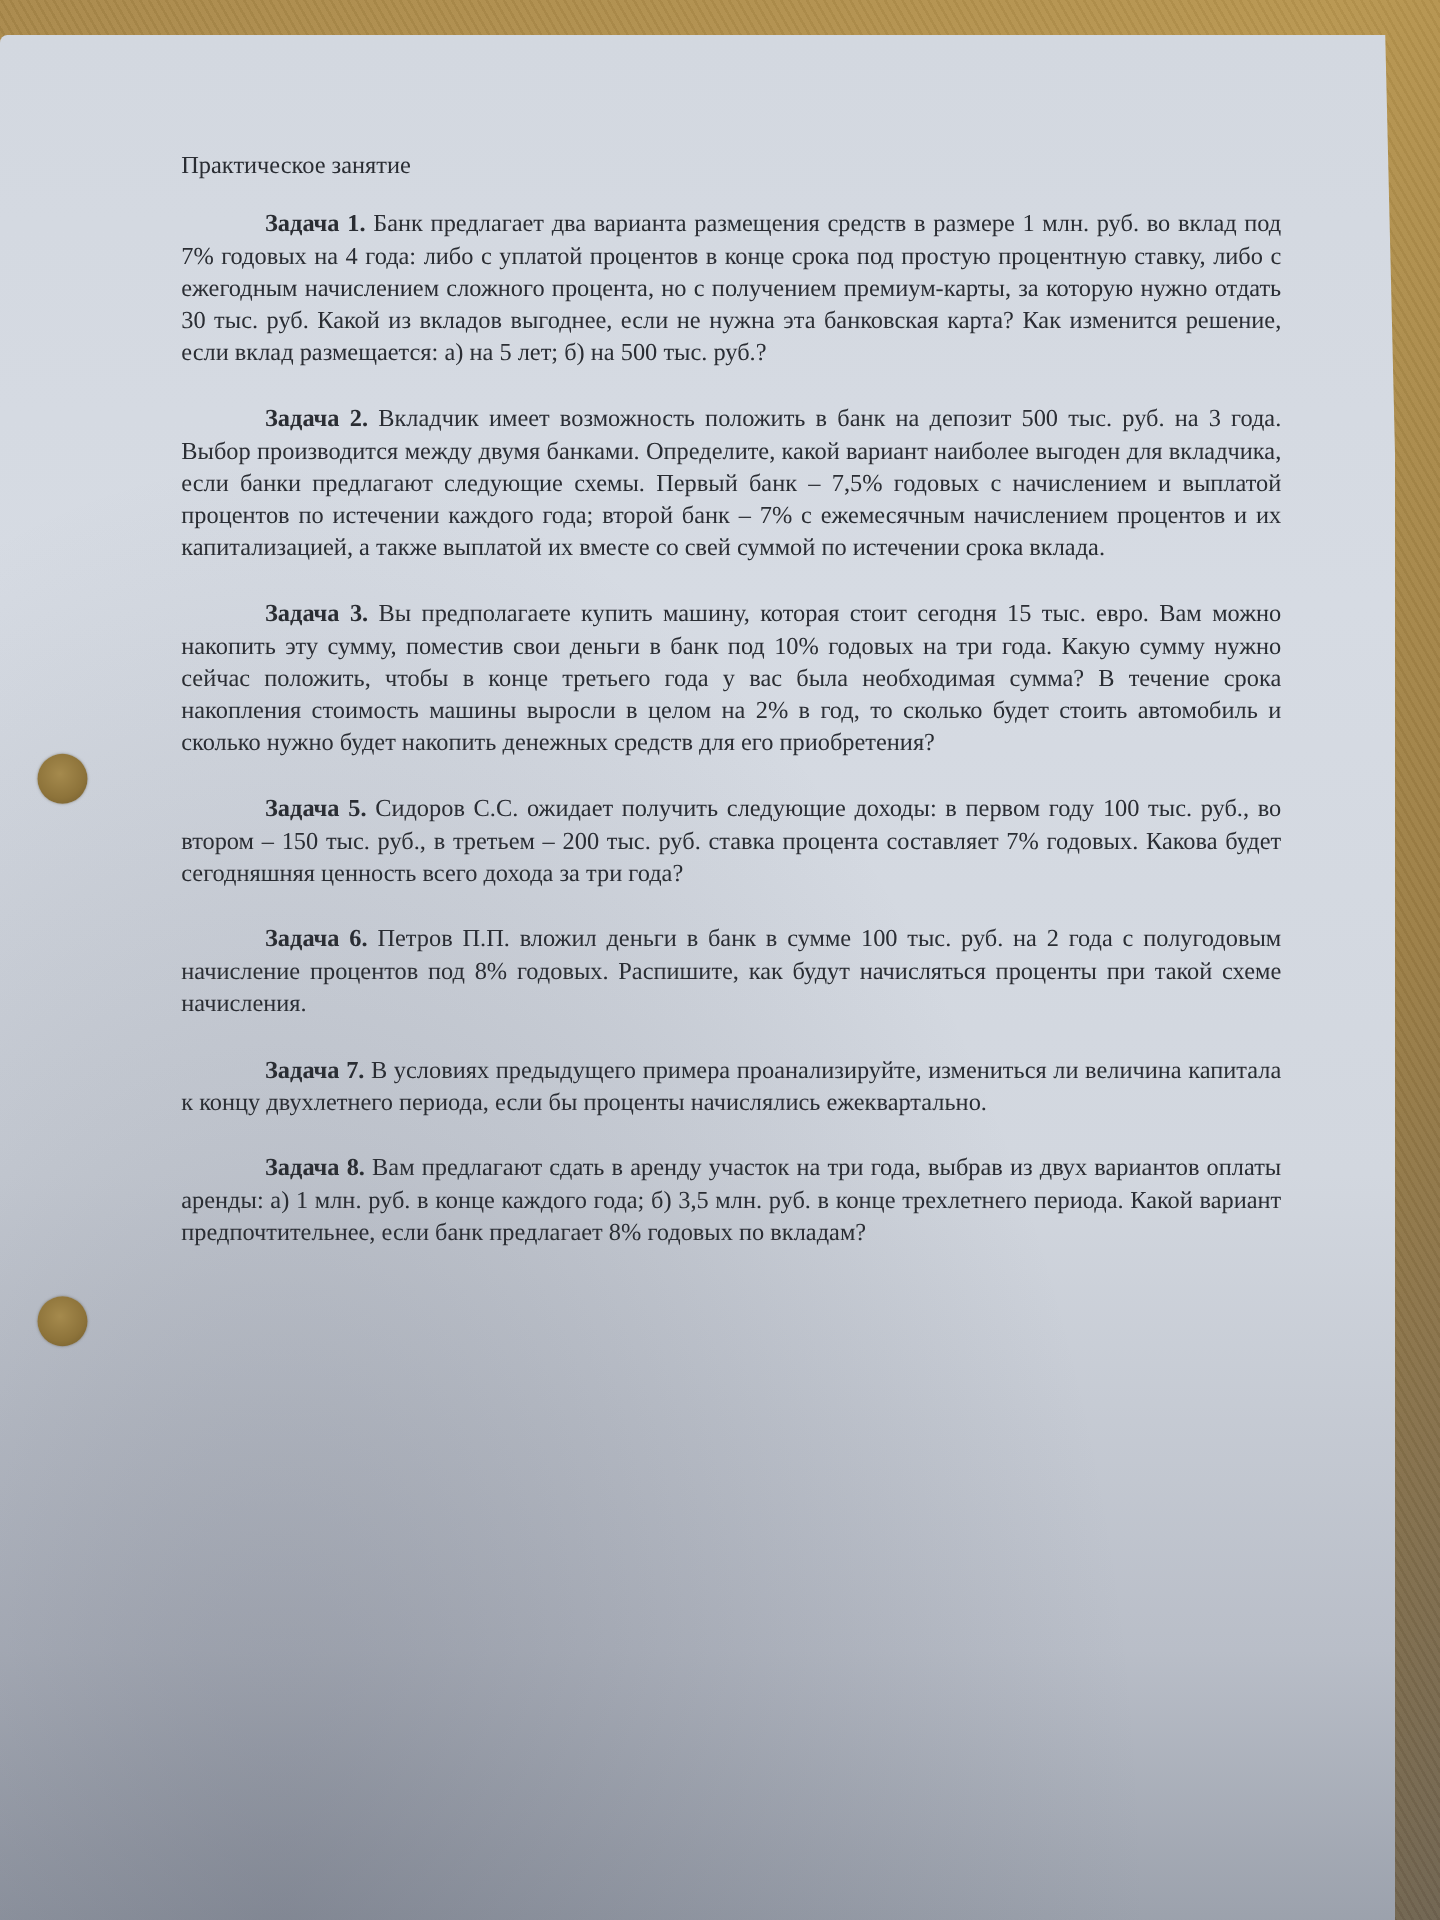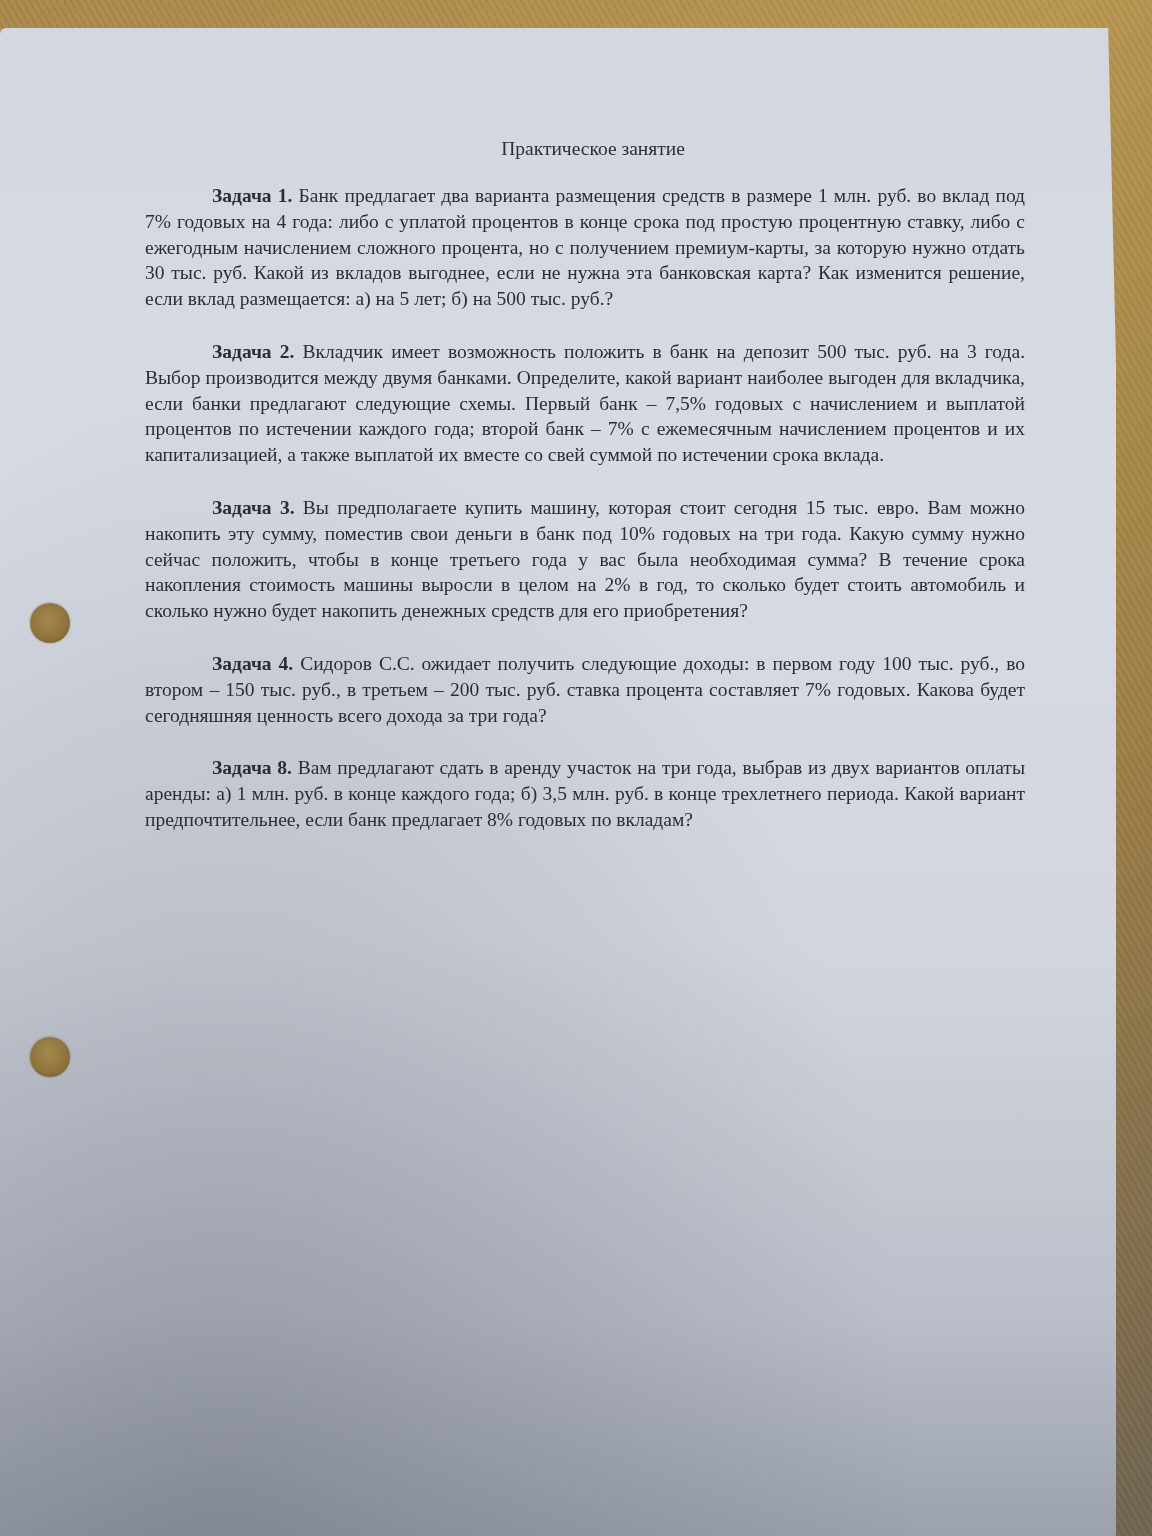--- a/index.html
+++ b/index.html
@@ -49,22 +49,22 @@
     .content {
       position: absolute;
       left: 145px;
       top: 120px;
       width: 896px;
       color: #2a2d33;
       font-size: 19.5px;
       line-height: 25.8px;
     }
     .title {
-      text-align: center;
-      margin: 16px;
+      text-align: left;
+      margin: 0;
       font-weight: normal;
       font-size: 19.5px;
       line-height: 25px;
     }
     .title-block {
       margin-bottom: 22px;
     }
     .task {
       text-align: justify;
       text-indent: 67px;
@@ -90,18 +90,20 @@
     <p class="title">Практическое занятие</p>
   </div>
 
   <p class="task"><span class="task-label">Задача 1.</span><span> Банк предлагает два варианта размещения средств в размере 1 млн. руб. во вклад под 7% годовых на 4 года: либо с уплатой процентов в конце срока под простую процентную ставку, либо с ежегодным начислением сложного процента, но с получением премиум-карты, за которую нужно отдать 30 тыс. руб. Какой из вкладов выгоднее, если не нужна эта банковская карта? Как изменится решение, если вклад размещается: а) на 5 лет; б) на 500 тыс. руб.?</span></p>
 
   <p class="task"><span class="task-label">Задача 2.</span><span> Вкладчик имеет возможность положить в банк на депозит 500 тыс. руб. на 3 года. Выбор производится между двумя банками. Определите, какой вариант наиболее выгоден для вкладчика, если банки предлагают следующие схемы. Первый банк – 7,5% годовых с начислением и выплатой процентов по истечении каждого года; второй банк – 7% с ежемесячным начислением процентов и их капитализацией, а также выплатой их вместе со свей суммой по истечении срока вклада.</span></p>
 
   <p class="task"><span class="task-label">Задача 3.</span><span> Вы предполагаете купить машину, которая стоит сегодня 15 тыс. евро. Вам можно накопить эту сумму, поместив свои деньги в банк под 10% годовых на три года. Какую сумму нужно сейчас положить, чтобы в конце третьего года у вас была необходимая сумма? В течение срока накопления стоимость машины выросли в целом на 2% в год, то сколько будет стоить автомобиль и сколько нужно будет накопить денежных средств для его приобретения?</span></p>
 
 
-  <p class="task"><span class="task-label">Задача 4.</span><span> Сидоров С.С. ожидает получить следующие доходы: в первом году 100 тыс. руб., во втором – 150 тыс. руб., в третьем – 200 тыс. руб. ставка процента составляет 7% годовых. Какова будет сегодняшняя ценность всего дохода за три года?</span></p>
+  <p class="task"><span class="task-label">Задача 5.</span><span> Сидоров С.С. ожидает получить следующие доходы: в первом году 100 тыс. руб., во втором – 150 тыс. руб., в третьем – 200 тыс. руб. ставка процента составляет 7% годовых. Какова будет сегодняшняя ценность всего дохода за три года?</span></p>
 
+  <p class="task"><span class="task-label">Задача 6.</span><span> Петров П.П. вложил деньги в банк в сумме 100 тыс. руб. на 2 года с полугодовым начисление процентов под 8% годовых. Распишите, как будут начисляться проценты при такой схеме начисления.</span></p>
 
+  <p class="task"><span class="task-label">Задача 7.</span><span> В условиях предыдущего примера проанализируйте, измениться ли величина капитала к концу двухлетнего периода, если бы проценты начислялись ежеквартально.</span></p>
 
   <p class="task"><span class="task-label">Задача 8.</span><span> Вам предлагают сдать в аренду участок на три года, выбрав из двух вариантов оплаты аренды: а) 1 млн. руб. в конце каждого года; б) 3,5 млн. руб. в конце трехлетнего периода. Какой вариант предпочтительнее, если банк предлагает 8% годовых по вкладам?</span></p>
 </div>
 
 </body></html>

